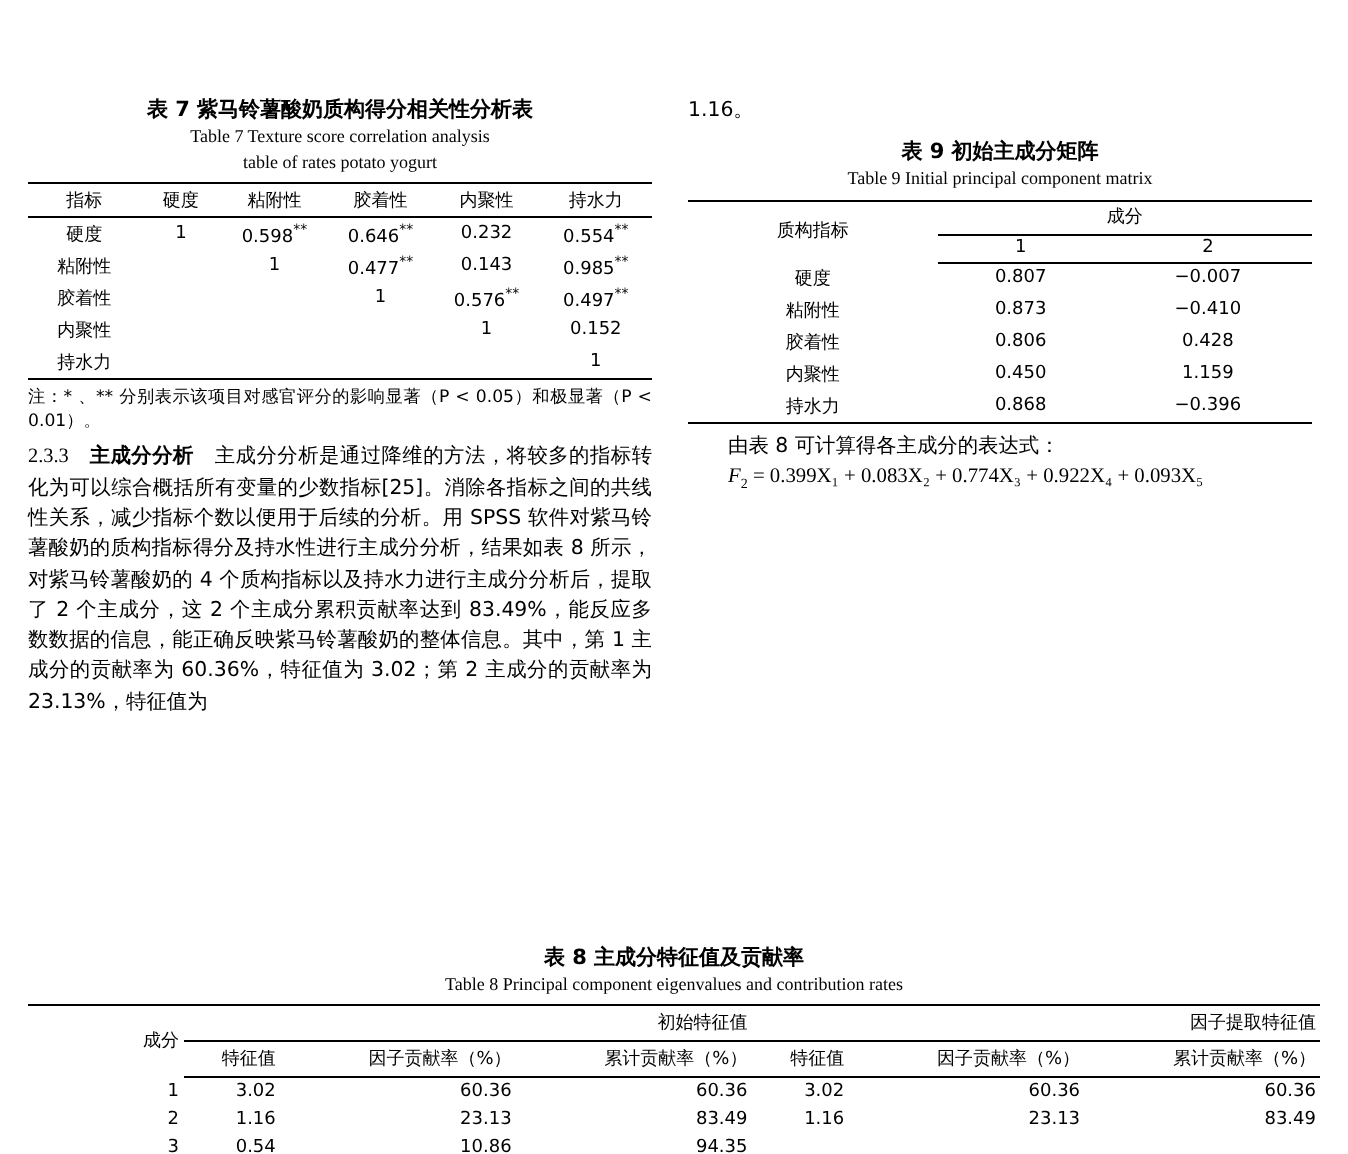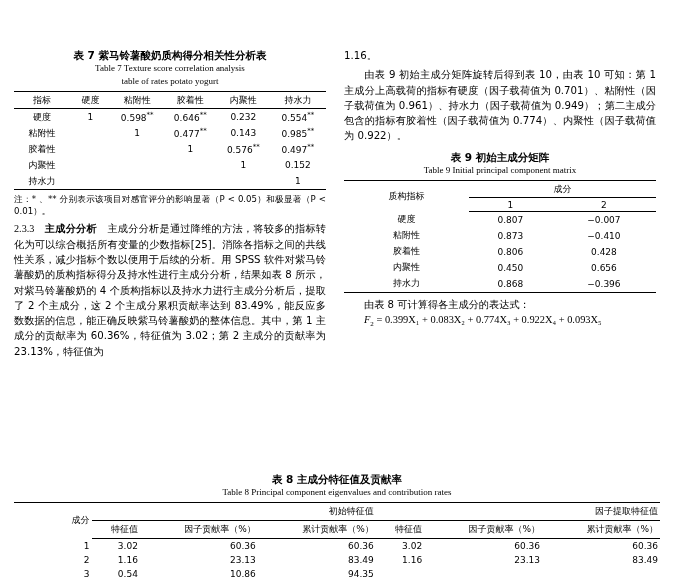--- a/index.html
+++ b/index.html
@@ -186,23 +186,20 @@
         <span>&nbsp;&nbsp;</span><span class="sect-head">主成分分析</span>
         <span>&nbsp;&nbsp;</span><span>主成分分析是通过降维的方法，将较多的指标转化为可以综合概括所有变量的少数指标[25]。消除各指标之间的共线性关系，减少指标个数以便用于后续的分析。用 SPSS 软件对紫马铃薯酸奶的质构指标得分及持水性进行主成分分析，结果如表 8 所示，对紫马铃薯酸奶的 4 个质构指标以及持水力进行主成分分析后，提取了 2 个主成分，这 2 个主成分累积贡献率达到 83.49%，能反应多数数据的信息，能正确反映紫马铃薯酸奶的整体信息。其中，第 1 主成分的贡献率为 60.36%，特征值为 3.02；第 2 主成分的贡献率为 23.13%，特征值为</span>
       </div>
 
     </div>
 
     <div class="col">
 
       <div class="para" style="margin-top:0">1.16。</div>
 
-      <div class="para">
-        <span style="display:inline-block;width:20px"></span><span>由表 9 初始主成分矩阵旋转后得到表 10，由表 10 可知：第 1 主成分上高载荷的指标有硬度（因子载荷值为 0.701）、粘附性（因子载荷值为 0.961）、持水力（因子载荷值为 0.949）；第二主成分包含的指标有胶着性（因子载荷值为 0.774）、内聚性（因子载荷值为 0.922）。</span>
-      </div>
 
       <div class="t9-wrap">
         <div class="tbl-title-cn">表 9   初始主成分矩阵</div>
         <div class="tbl-title-en">Table 9   Initial principal component matrix</div>
 
         <table class="sci" style="margin-top:3px;">
           <tbody>
               <tr class="rule-top">
             <td rowspan="2" style="width:40%; vertical-align:middle;">质构指标</td>
             <td colspan="2" class="grp-rule" style="width:60%">成分</td>
@@ -222,21 +219,21 @@
             <td>−0.410</td>
           </tr>
           <tr>
             <td>胶着性</td>
             <td>0.806</td>
             <td>0.428</td>
           </tr>
           <tr>
             <td>内聚性</td>
             <td>0.450</td>
-            <td>0.656</td>
+            <td>1.159</td>
           </tr>
           <tr class="rule-bottom">
             <td>持水力</td>
             <td>0.868</td>
             <td>−0.396</td>
           </tr>
         </tbody>
           </table>
       </div>
 

